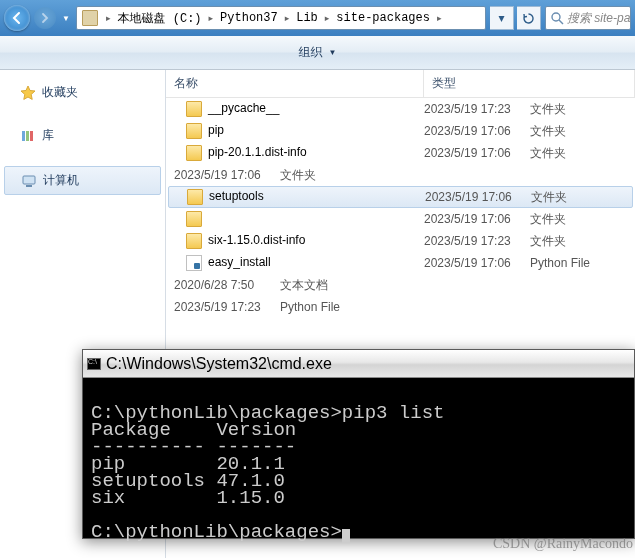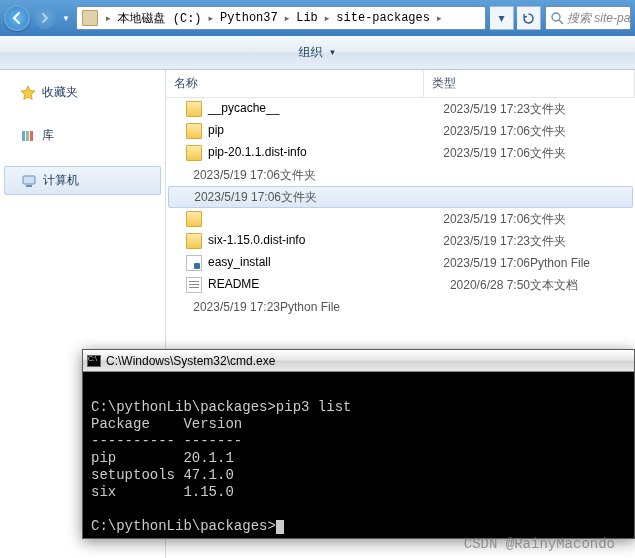--- a/index.html
+++ b/index.html
@@ -37,38 +37,38 @@
 .cols { height:28px; border-bottom:1px solid #e5e5e5; display:flex; align-items:center; font-size:12px; color:#3b506b; }
 .col { padding:0 8px; border-right:1px solid #e5e5e5; height:100%; display:flex; align-items:center; }
 .col-name { width:258px; }
 .col-date { width:106px; }
 .col-type { flex:1; }
 
 .rows { }
 .row { height:22px; display:flex; align-items:center; font-size:12px; color:#000; padding-left:8px; }
 .row.sel { background:linear-gradient(#eef4fb,#dce8f5); border:1px solid #b8d0e9; border-radius:2px; margin:0 2px; padding-left:6px; }
 .c-name { width:250px; display:flex; align-items:flex-start; gap:6px;padding-left:12px; }
-.c-date { width:106px; color:#555;text-align:right; }
+.c-date { width:106px; color:#555; }
 .c-type { color:#555; }
 .f-ico { width:16px; height:16px; flex-shrink:0; }
 .folder-ico { background:linear-gradient(#fde9a8,#f4c951); border:1px solid #d9a93a; border-radius:1px; }
 .py-ico { background:#fff; border:1px solid #c0c0c0; position:relative; }
 .py-ico::after { content:""; position:absolute; right:1px; bottom:1px; width:6px; height:6px; background:#3573a5; border-radius:1px; }
 .txt-ico { background:#fff; border:1px solid #c0c0c0; }
 .txt-ico::before { content:""; display:block; margin:3px 2px 0; height:1px; background:#888; box-shadow:0 3px #888,0 6px #888; }
 
 
 .cmd { position:absolute; left:82px; top:349px; width:553px; height:190px; background:#000; border:1px solid #5a5a5a; box-shadow:0 3px 14px rgba(0,0,0,.45); }
-.cmd-title { height:22px; background:linear-gradient(#fff,#e8e8e8 45%,#d4d4d4 55%,#e8e8e8); border-bottom:1px solid #8a8a8a; display:flex; align-items:center; padding:0 4px; font-size:12px; color:#000; gap:5px; }
+.cmd-title { height:28px; background:linear-gradient(#fff,#e8e8e8 45%,#d4d4d4 55%,#e8e8e8); border-bottom:1px solid #8a8a8a; display:flex; align-items:center; padding:0 4px; font-size:16px; color:#000; gap:5px; }
 .cmd-ico { width:14px; height:12px; background:#000; border:1px solid #666; position:relative; }
 .cmd-ico::after { content:"C:\\"; color:#ccc; font-size:7px; position:absolute; left:0; top:-1px; }
-.cmd-body { padding:10px 8px; font-family:"Consolas","Courier New",monospace; font-size:14px; line-height:17px; color:#ccc; white-space:pre; }
+.cmd-body { padding:10px 8px; font-family:"Consolas","Courier New",monospace; font-size:19px; line-height:17px; color:#ccc; white-space:pre; }
 .cursor { display:inline-block; width:8px; height:14px; background:#ccc; vertical-align:text-bottom; }
 
-.watermark { position:absolute; right:20px; bottom:6px; font-size:14px; color:rgba(120,120,120,.75); font-family:Liberation Mono, monospace;margin-top:25px; }
+.watermark { position:absolute; right:2px; bottom:6px; font-size:14px; color:rgba(120,120,120,.75); font-family:Liberation Serif, serif;margin-top:25px; }
 </style>
 </head>
 <body>
 
 <div class="addrbar">
   <div class="nav-btn nav-back">
     <svg class="arrow" width="14" height="14" viewBox="0 0 14 14">
         <path d="M9 2 L4 7 L9 12" stroke="#fff" stroke-width="2" fill="none" stroke-linecap="round"></path>
       </svg>
   </div>
@@ -190,20 +190,24 @@
             <span>pip-20.1.1.dist-info</span>
           </div>
           <div class="c-date">2023/5/19 17:06</div>
           <div class="c-type">文件夹</div>
         </div>
         <div class="row">
           <div class="c-date">2023/5/19 17:06</div>
           <div class="c-type">文件夹</div>
         </div>
         <div class="row sel">
+          <div class="c-name">
+            <span class="f-ico folder-ico"></span>
+            <span>setuptools</span>
+          </div>
           <div class="c-date">2023/5/19 17:06</div>
           <div class="c-type">文件夹</div>
         </div>
         <div class="row">
           <div class="c-name">
             <span class="f-ico folder-ico"></span>
           </div>
           <div class="c-date">2023/5/19 17:06</div>
           <div class="c-type">文件夹</div>
         </div>
@@ -217,24 +221,20 @@
         </div>
         <div class="row">
           <div class="c-name">
             <span class="f-ico py-ico"></span>
             <span>easy_install</span>
           </div>
           <div class="c-date">2023/5/19 17:06</div>
           <div class="c-type">Python File</div>
         </div>
         <div class="row">
-          <div class="c-name">
-            <span class="f-ico txt-ico"></span>
-            <span>README</span>
-          </div>
           <div class="c-date">2020/6/28 7:50</div>
           <div class="c-type">文本文档</div>
         </div>
         <div class="row">
           <div class="c-date">2023/5/19 17:23</div>
           <div class="c-type">Python File</div>
         </div>
       </div>
   </div>
 </div>

